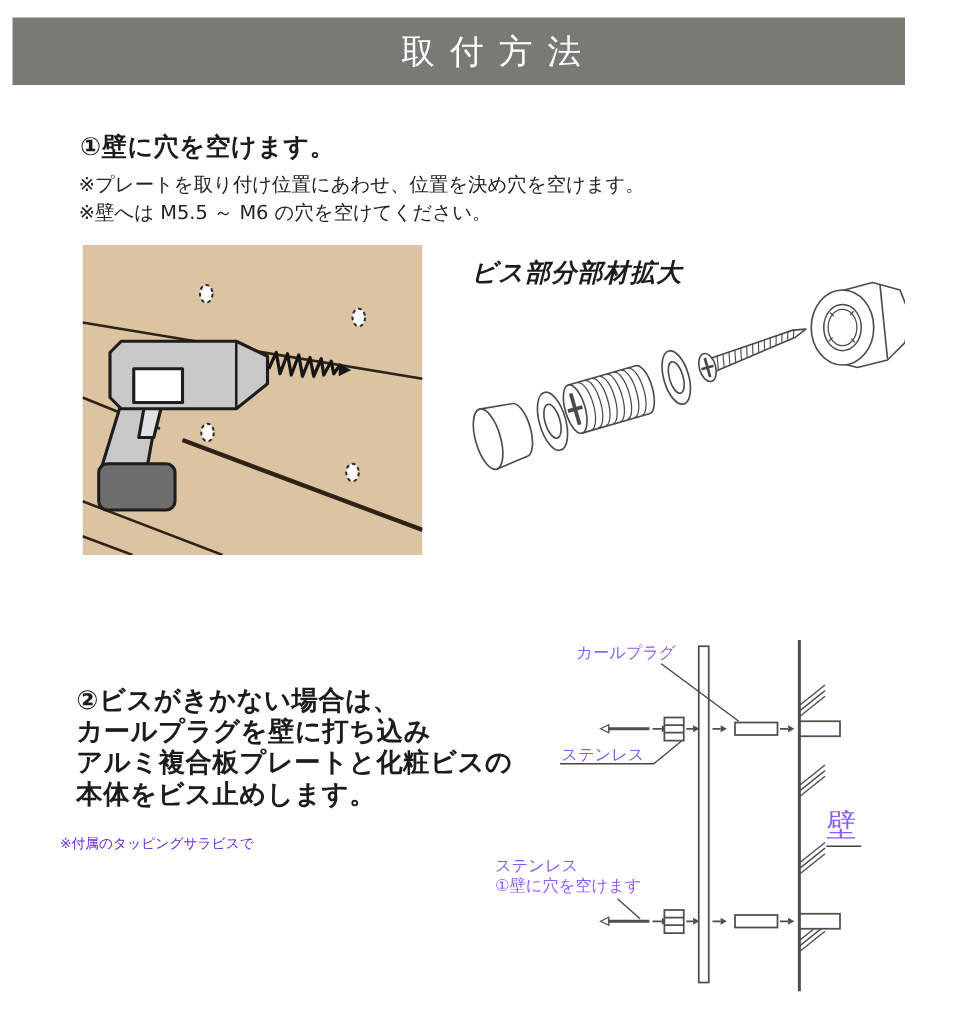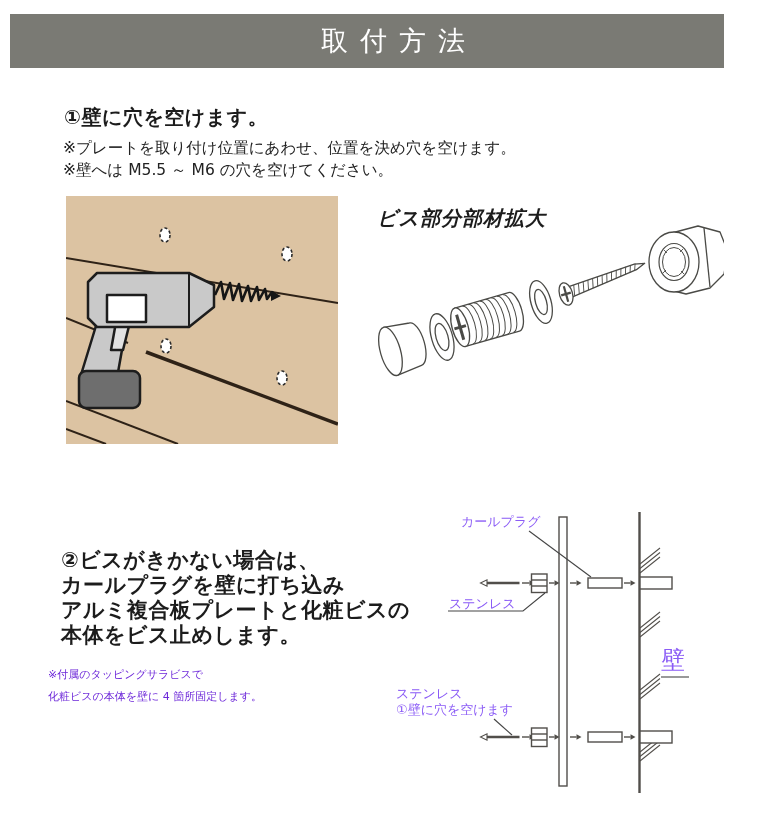--- a/index.html
+++ b/index.html
@@ -163,21 +163,20 @@
     </svg>
   </div>
 
   <div class="s2-heading">
     <div>②ビスがきかない場合は、</div>
     <div>カールプラグを壁に打ち込み</div>
     <div>アルミ複合板プレートと化粧ビスの</div>
     <div>本体をビス止めします。</div>
   </div>
   <div class="s2-note n1">※付属のタッピングサラビスで</div>
-  <div class="s2-note n2">化粧ビスの本体を壁に 4 箇所固定します。</div>
 
   <div class="mount-wrap">
     <svg width="392" height="300" viewBox="0 0 392 300">
       <g stroke="#514e4a" fill="none" stroke-width="1.4">
 
         <rect x="171" y="14" width="8" height="269" fill="#ffffff"></rect>
 
         <line x1="251.5" y1="9" x2="251.5" y2="290" stroke-width="2.4"></line>
 
         <g stroke-width="1.1">

